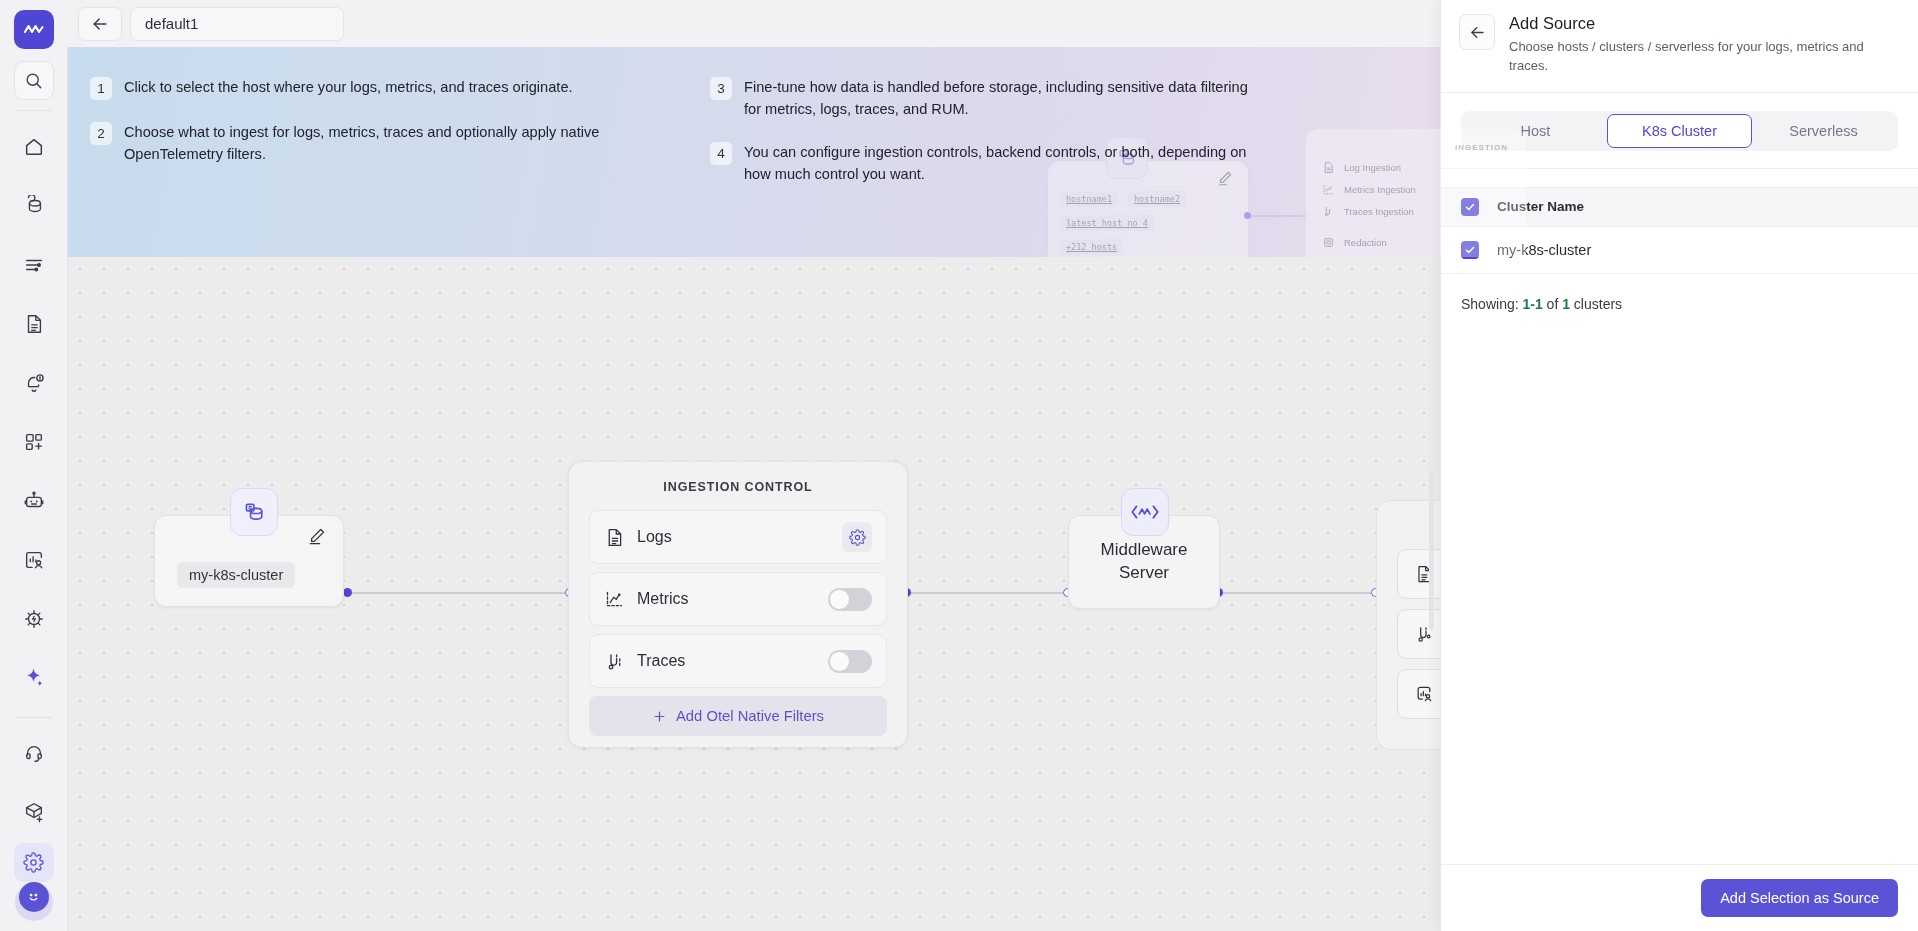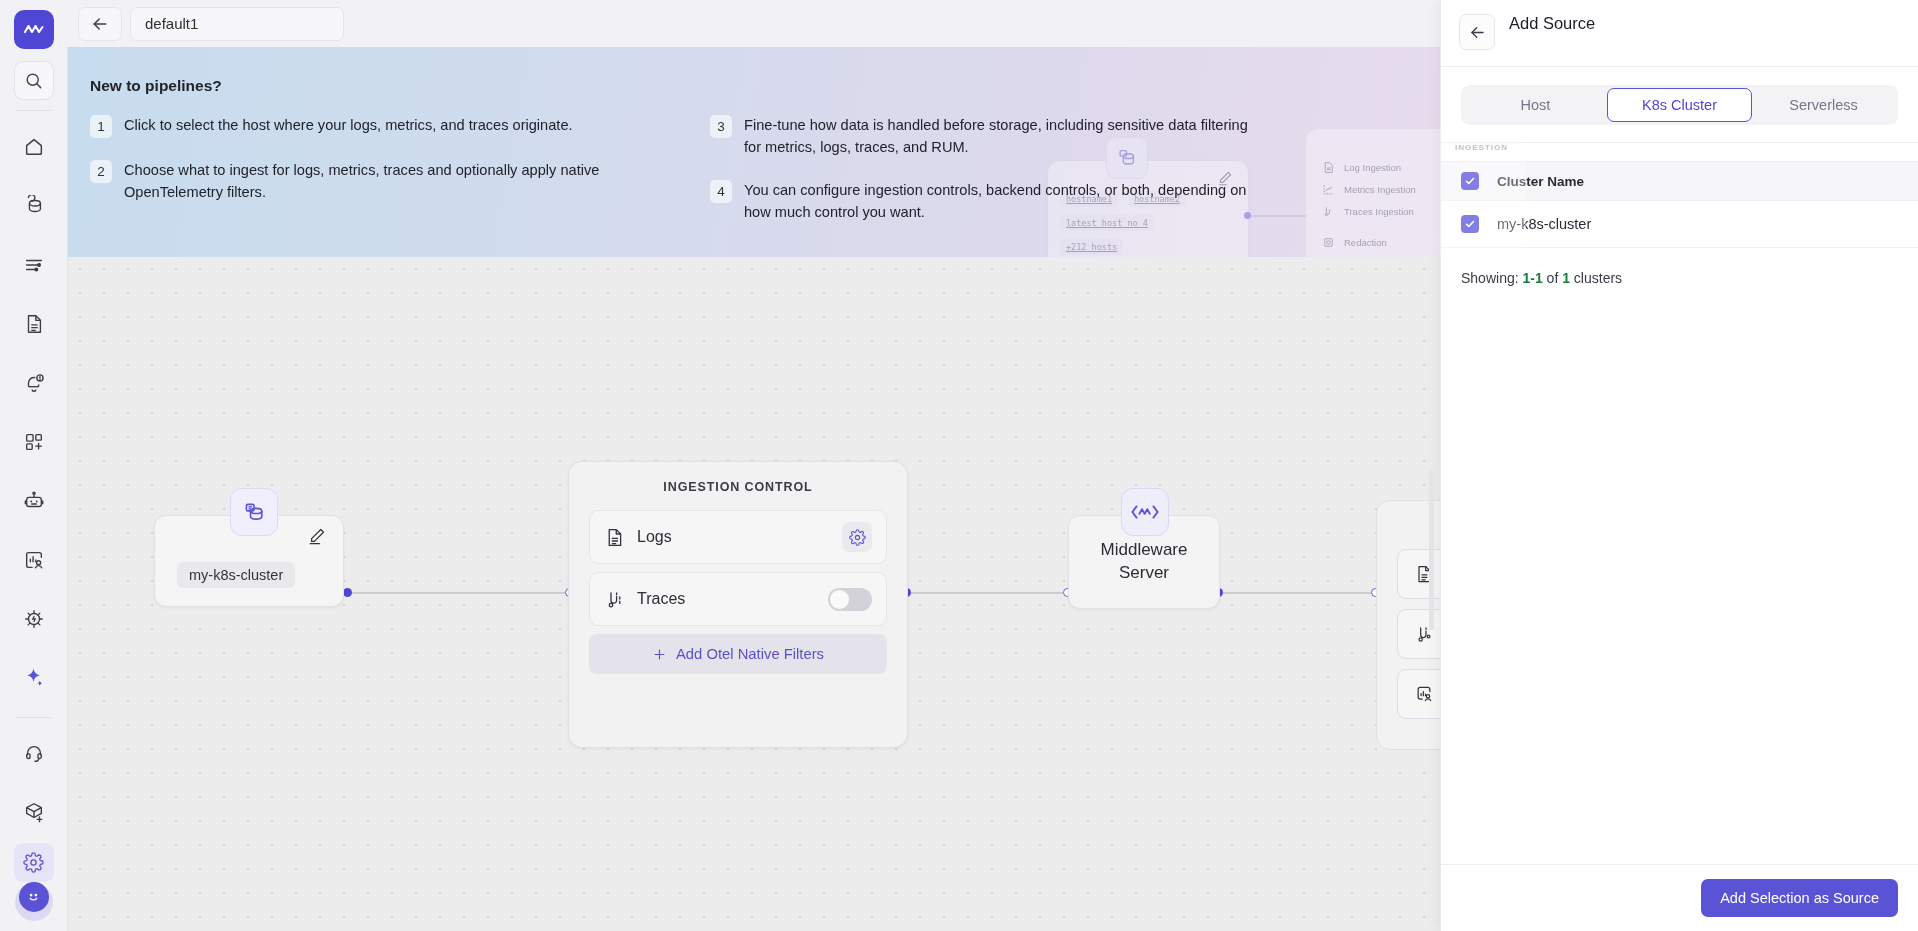--- a/index.html
+++ b/index.html
@@ -475,21 +475,20 @@
           <svg width="13" height="13" viewBox="0 0 24 24" fill="none" stroke="#55556a" stroke-width="1.7">
               <rect x="5" y="5" width="14" height="14" rx="2"></rect>
               <rect x="9" y="9" width="6" height="6" rx="1"></rect>
             </svg>
           <span>Redaction</span>
         </div>
       </div>
     </div>
 
     <div class="banner-inner">
-      <div class="banner-title">New to pipelines?</div>
       <div class="banner-cols">
         <div class="banner-col">
           <div class="tip">
             <div class="tip-num">1</div>
             <div class="tip-text">Click to select the host where your logs, metrics, and traces originate.</div>
           </div>
           <div class="tip">
             <div class="tip-num">2</div>
             <div class="tip-text">Choose what to ingest for logs, metrics, traces and optionally apply native OpenTelemetry filters.</div>
           </div>
@@ -551,20 +550,31 @@
           </svg>
         <div class="ctrl-label">Logs</div>
         <div class="gear-btn">
           <svg width="17" height="17" viewBox="0 0 24 24" fill="none" stroke="#5b53d6" stroke-width="1.6">
               <circle cx="12" cy="12" r="3"></circle>
               <path d="M19.4 15a1.6 1.6 0 0 0 .3 1.8l.1.1a2 2 0 1 1-2.8 2.8l-.1-.1a1.6 1.6 0 0 0-1.8-.3 1.6 1.6 0 0 0-1 1.5V21a2 2 0 1 1-4 0v-.1A1.6 1.6 0 0 0 9 19.4a1.6 1.6 0 0 0-1.8.3l-.1.1a2 2 0 1 1-2.8-2.8l.1-.1a1.6 1.6 0 0 0 .3-1.8 1.6 1.6 0 0 0-1.5-1H3a2 2 0 1 1 0-4h.1A1.6 1.6 0 0 0 4.6 9a1.6 1.6 0 0 0-.3-1.8l-.1-.1a2 2 0 1 1 2.8-2.8l.1.1a1.6 1.6 0 0 0 1.8.3H9a1.6 1.6 0 0 0 1-1.5V3a2 2 0 1 1 4 0v.1a1.6 1.6 0 0 0 1 1.5 1.6 1.6 0 0 0 1.8-.3l.1-.1a2 2 0 1 1 2.8 2.8l-.1.1a1.6 1.6 0 0 0-.3 1.8V9a1.6 1.6 0 0 0 1.5 1H21a2 2 0 1 1 0 4h-.1a1.6 1.6 0 0 0-1.5 1z"></path>
             </svg>
         </div>
       </div>
 
+      <div class="ctrl-row">
+        <svg width="21" height="21" viewBox="0 0 24 24" fill="none" stroke="#33333e" stroke-width="1.5" stroke-linecap="round">
+            <path d="M4 4v15h16" stroke-dasharray="2.6 2.4"></path>
+            <path d="M7 15.5 11 9.5l3 2.2 3.5-5.2"></path>
+            <circle cx="17.5" cy="6.5" r="1.5" fill="#33333e" stroke="none"></circle>
+          </svg>
+        <div class="ctrl-label">Metrics</div>
+        <div class="toggle">
+            <div class="knob"></div>
+          </div>
+      </div>
 
       <div class="ctrl-row">
         <svg width="21" height="21" viewBox="0 0 24 24" fill="none" stroke="#33333e" stroke-width="1.5" stroke-linecap="round">
             <path d="M8 4.5v8.5a3.2 3.2 0 0 0 6.4 0V8.5"></path>
             <circle cx="8" cy="18.5" r="2"></circle>
             <path d="M14.4 4.5v2"></path>
             <path d="M18 9v9" stroke-dasharray="2.5 2.5"></path>
           </svg>
         <div class="ctrl-label">Traces</div>
         <div class="toggle">
@@ -630,20 +640,21 @@
 
     <div class="panel-head">
       <div class="panel-back">
         <svg width="19" height="19" viewBox="0 0 24 24" fill="none" stroke="#3b3b46" stroke-width="1.7" stroke-linecap="round" stroke-linejoin="round">
             <path d="M19 12H5"></path>
             <path d="M11 6 5 12l6 6"></path>
           </svg>
       </div>
       <div>
         <div class="panel-title">Add Source</div>
+        <div class="panel-sub">Choose hosts / clusters / serverless for your logs, metrics and traces.</div>
       </div>
     </div>
 
     <div class="seg">
       <div class="seg-item">Host</div>
       <div class="seg-item active">K8s Cluster</div>
       <div class="seg-item">Serverless</div>
     </div>
     <div class="panel-rule"></div>
 

